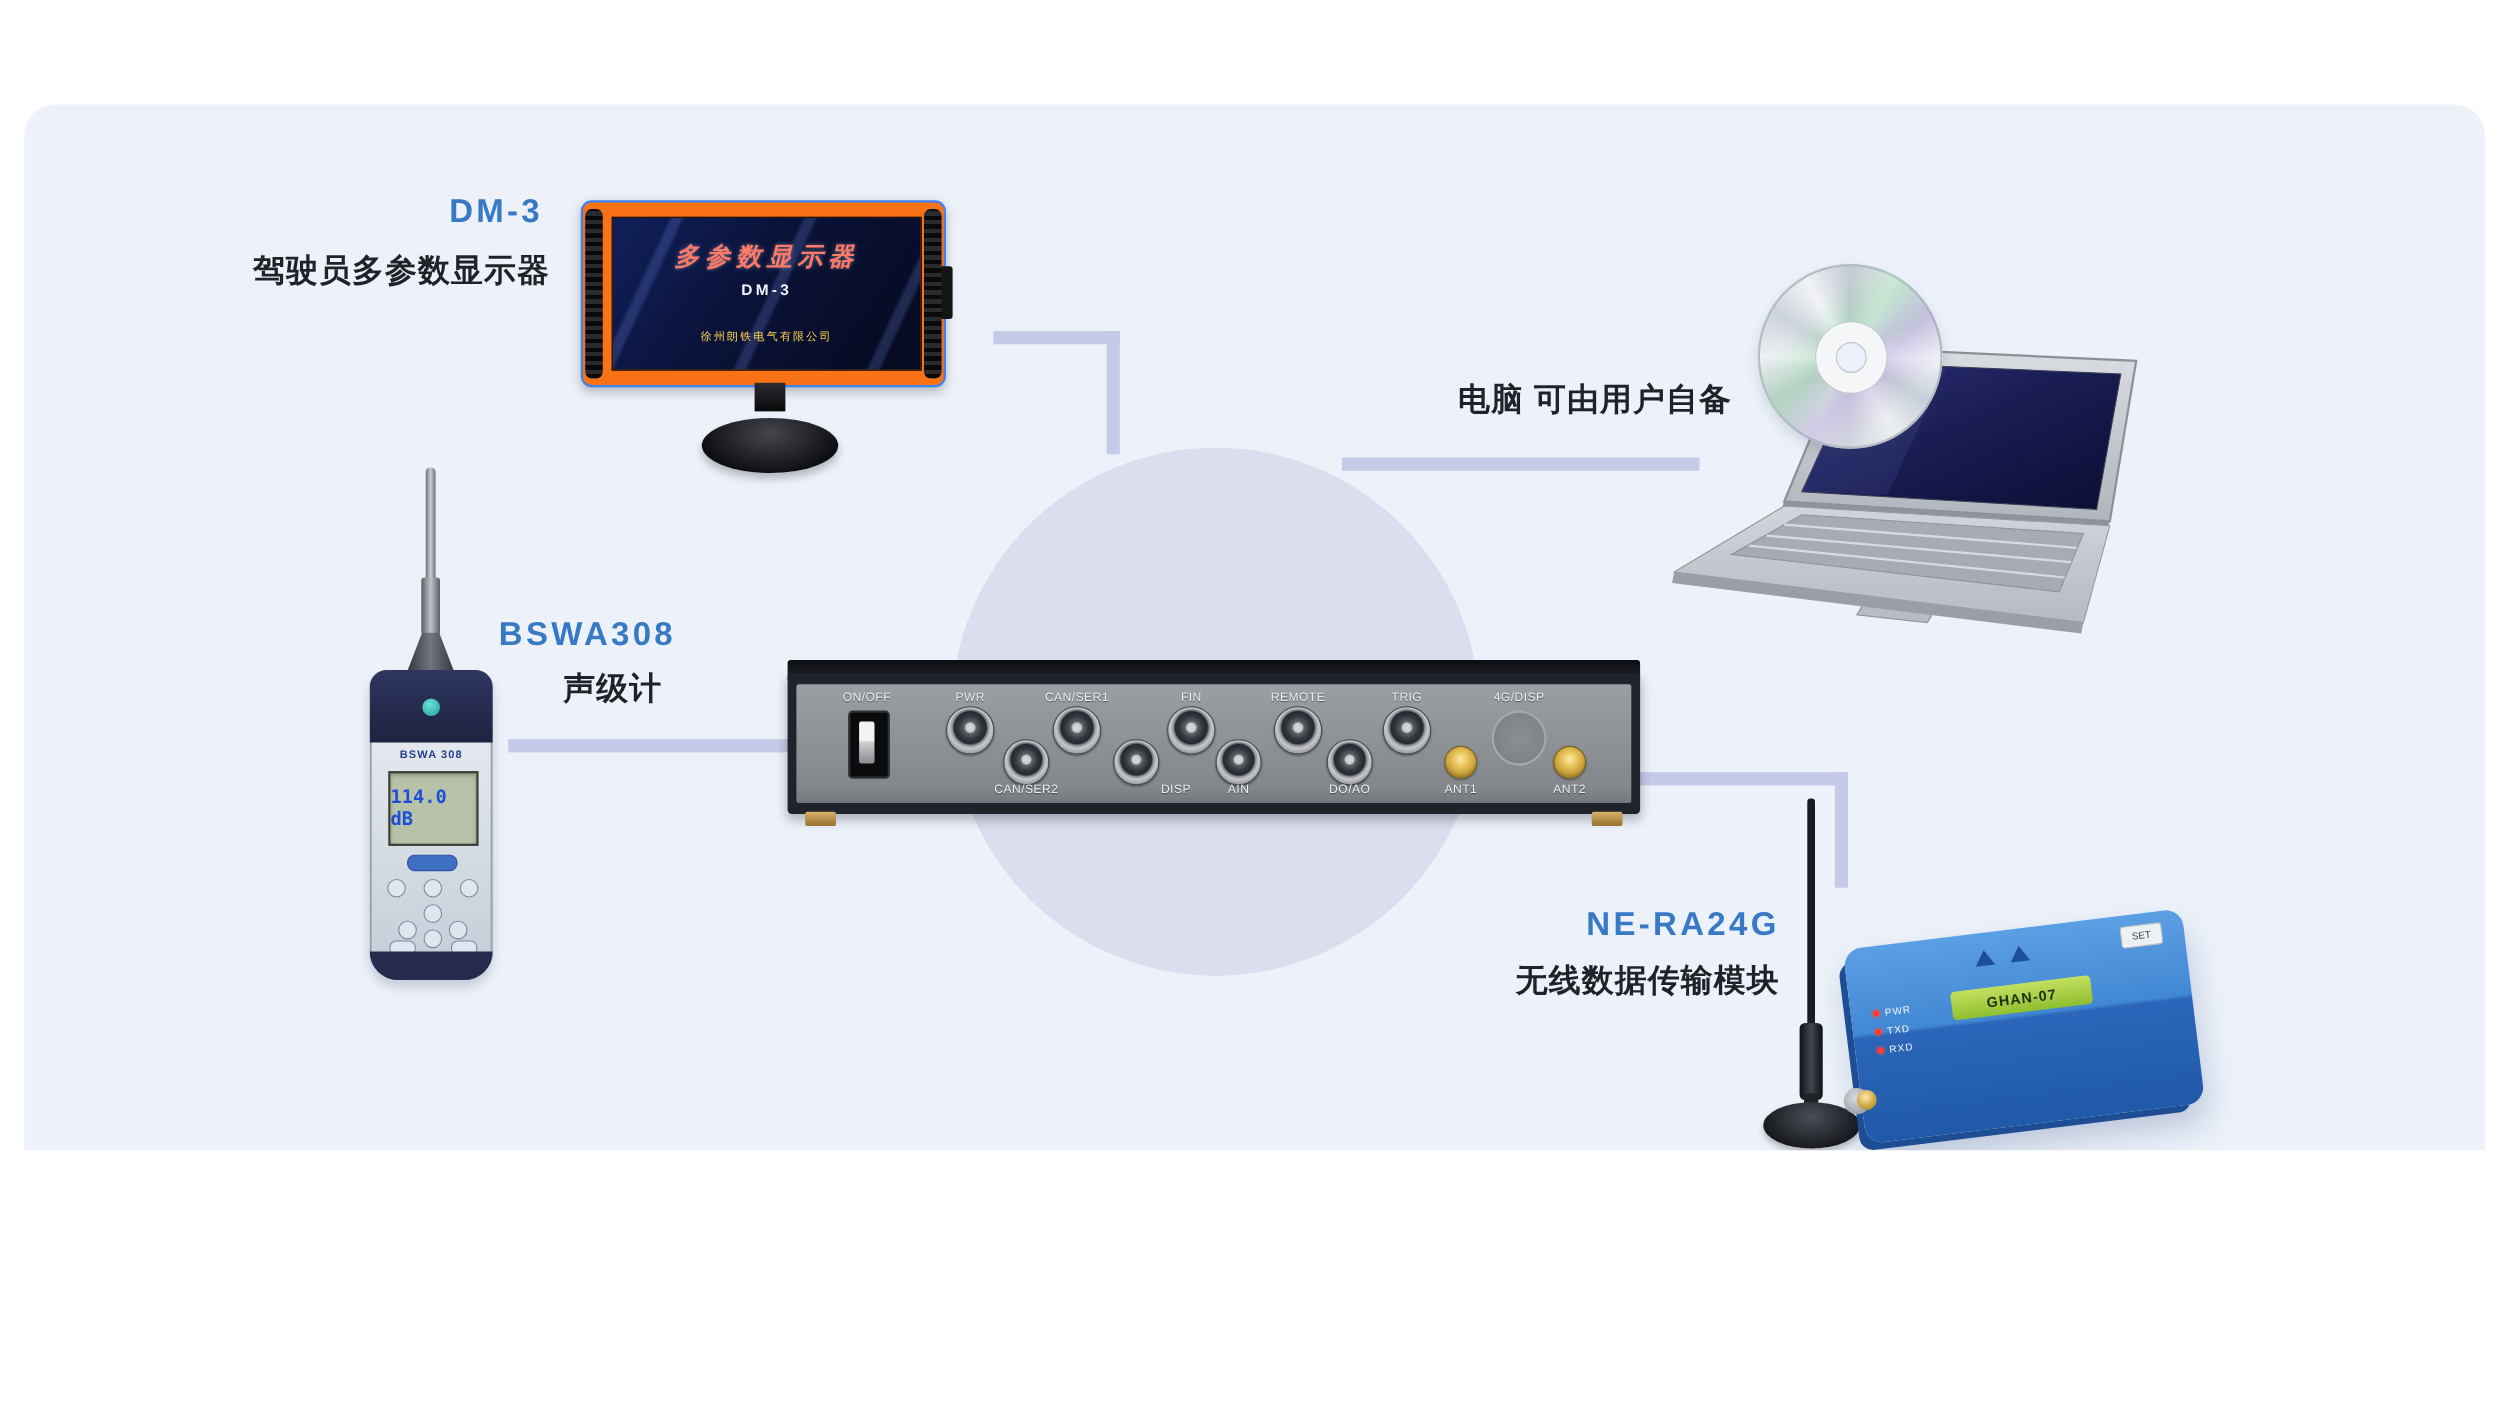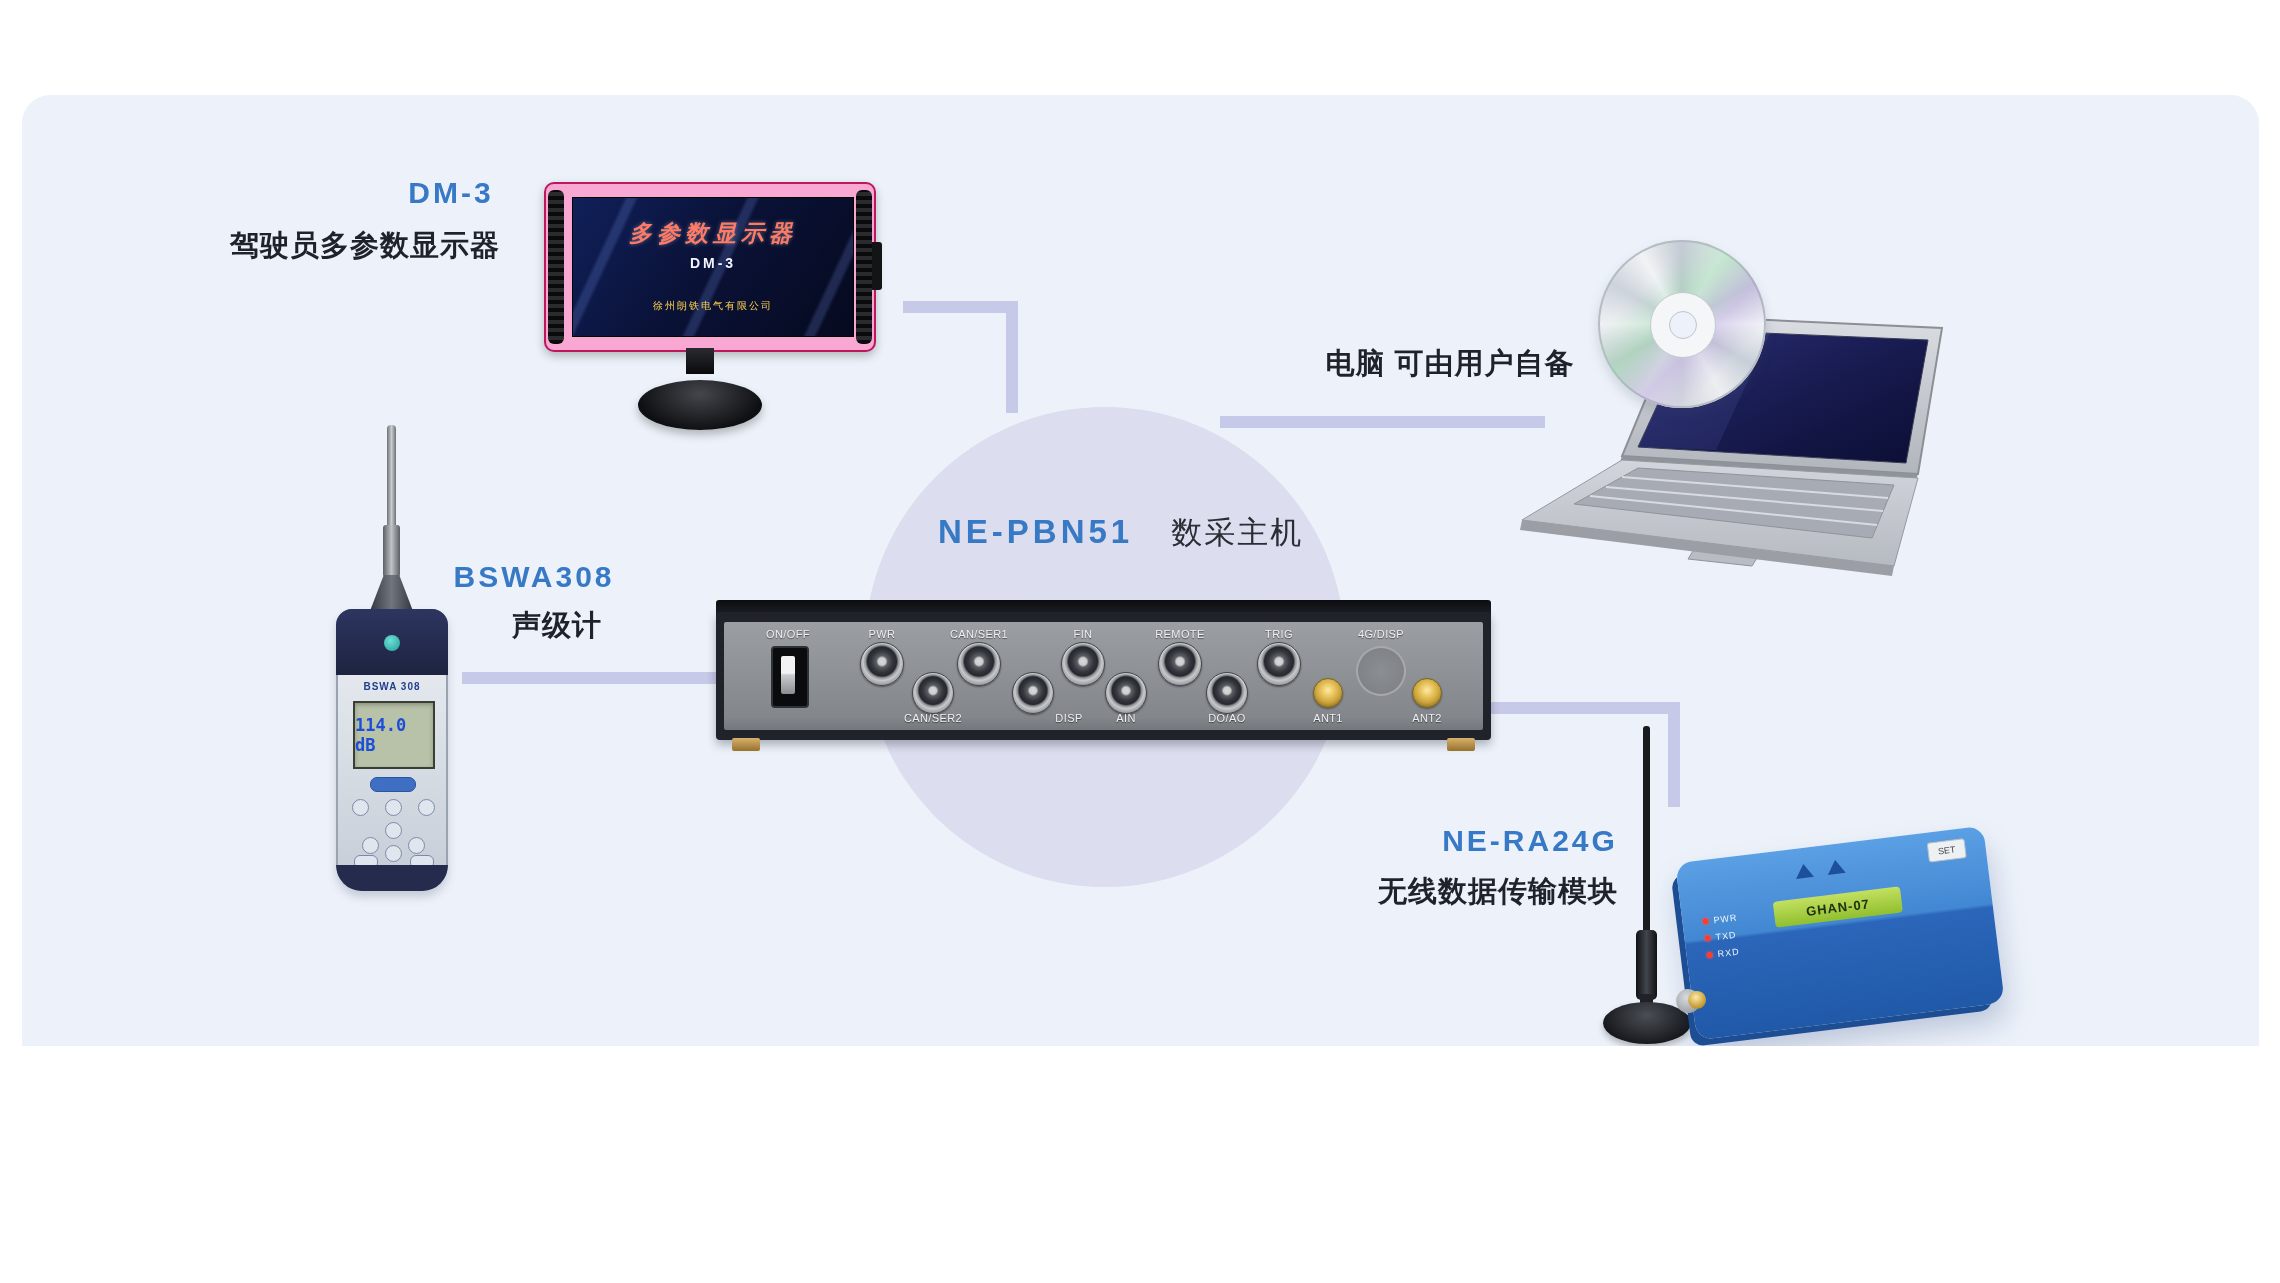--- a/index.html
+++ b/index.html
@@ -21,21 +21,21 @@
   
   .clabel{position:absolute;transform:translateX(-50%);white-space:nowrap;z-index:6;font-weight:bold;}
   .model-lbl{color:#3779c5;font-weight:700;font-size:30px;letter-spacing:3px;}
   .cn-lbl{color:#1f2329;font-size:29px;letter-spacing:1px;}
   .nepbn-row{position:absolute;left:938px;top:512px;display:flex;align-items:baseline;gap:38px;z-index:6;white-space:nowrap;}
   .nepbn-model{color:#3779c5;font-weight:700;font-size:33px;letter-spacing:4px;}
   .nepbn-name{color:#2a2e34;font-size:31px;letter-spacing:2px;}
 
   
   .dm3{position:absolute;left:528px;top:182px;width:336px;height:250px;z-index:4;}
-  .dm3-bezel{position:absolute;left:16px;top:0;width:328px;height:166px;background:#f9a8d4;border:2px solid #be185d;border-radius:10px;box-shadow:0 4px 10px rgba(0,0,0,.25);}
+  .dm3-bezel{position:absolute;left:0;top:0;width:328px;height:166px;background:#f97316;border:2px solid #3b82f6;border-radius:10px;box-shadow:0 4px 10px rgba(0,0,0,.25);}
   .dm3-bezel::before,.dm3-bezel::after{content:'';position:absolute;top:6px;bottom:6px;width:16px;background:repeating-linear-gradient(0deg,#0a0a0b 0 4px,#2a2b2e 4px 8px);border-radius:6px;}
   .dm3-bezel::before{left:2px;}
   .dm3-bezel::after{right:2px;}
   .dm3-clip{position:absolute;right:-8px;top:58px;width:12px;height:48px;background:#131416;border-radius:3px;}
   .dm3-screen{position:absolute;left:26px;top:13px;width:280px;height:138px;border:1px solid #000;
     background:
       repeating-linear-gradient(115deg,rgba(130,160,255,0) 0 46px,rgba(130,160,255,0.20) 50px 56px,rgba(130,160,255,0) 60px 110px),
       linear-gradient(125deg,#10205a 0%,#0a1238 45%,#060a1f 100%);
     display:flex;flex-direction:column;align-items:center;}
   .dm3-s1{margin-top:20px;font-weight:700;font-size:23px;letter-spacing:5px;color:#ff7a66;text-shadow:0 0 4px rgba(255,255,255,.35);font-style:italic;}
@@ -199,24 +199,20 @@
       <div class="sm-btn sm-c" style="left:49px;top:213px;"></div>
       <div class="sm-btn sm-c" style="left:26px;top:228px;"></div>
       <div class="sm-btn sm-c" style="left:72px;top:228px;"></div>
       <div class="sm-btn sm-c" style="left:49px;top:236px;"></div>
       <div class="sm-btn sm-pill-sm" style="left:18px;top:246px;"></div>
       <div class="sm-btn sm-pill-sm" style="left:74px;top:246px;"></div>
       <div class="sm-bottom"></div>
     </div>
   </div>
 
-  <div class="nepbn-row">
-    <span class="nepbn-model">NE-PBN51</span>
-    <span class="nepbn-name">数采主机</span>
-  </div>
 
   <div class="daq">
     <div class="daq-topface"></div>
     <div class="daq-frame"></div>
     <div class="daq-face">
       <span class="plabel" style="left:64px;top:6px;">ON/OFF</span>
       <div class="daq-switch" style="top:24px;">
         <div class="daq-rocker"></div>
       </div>
 

